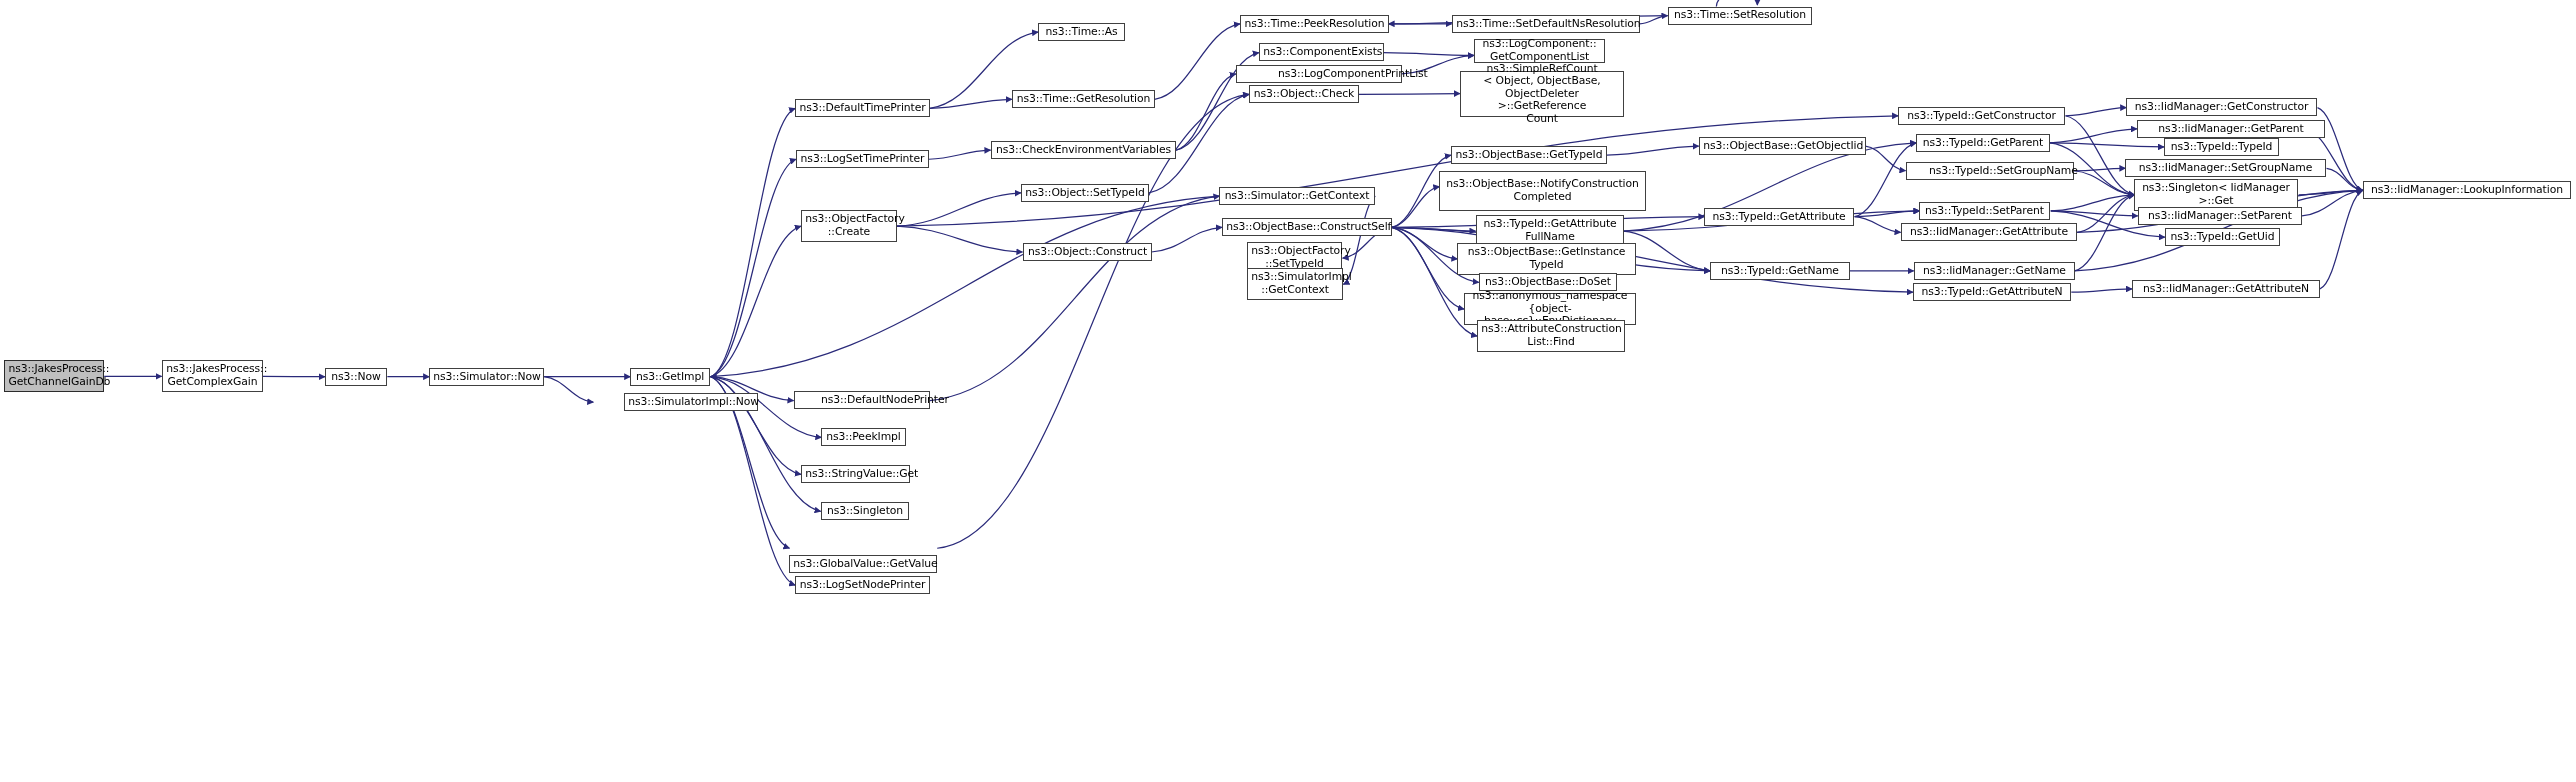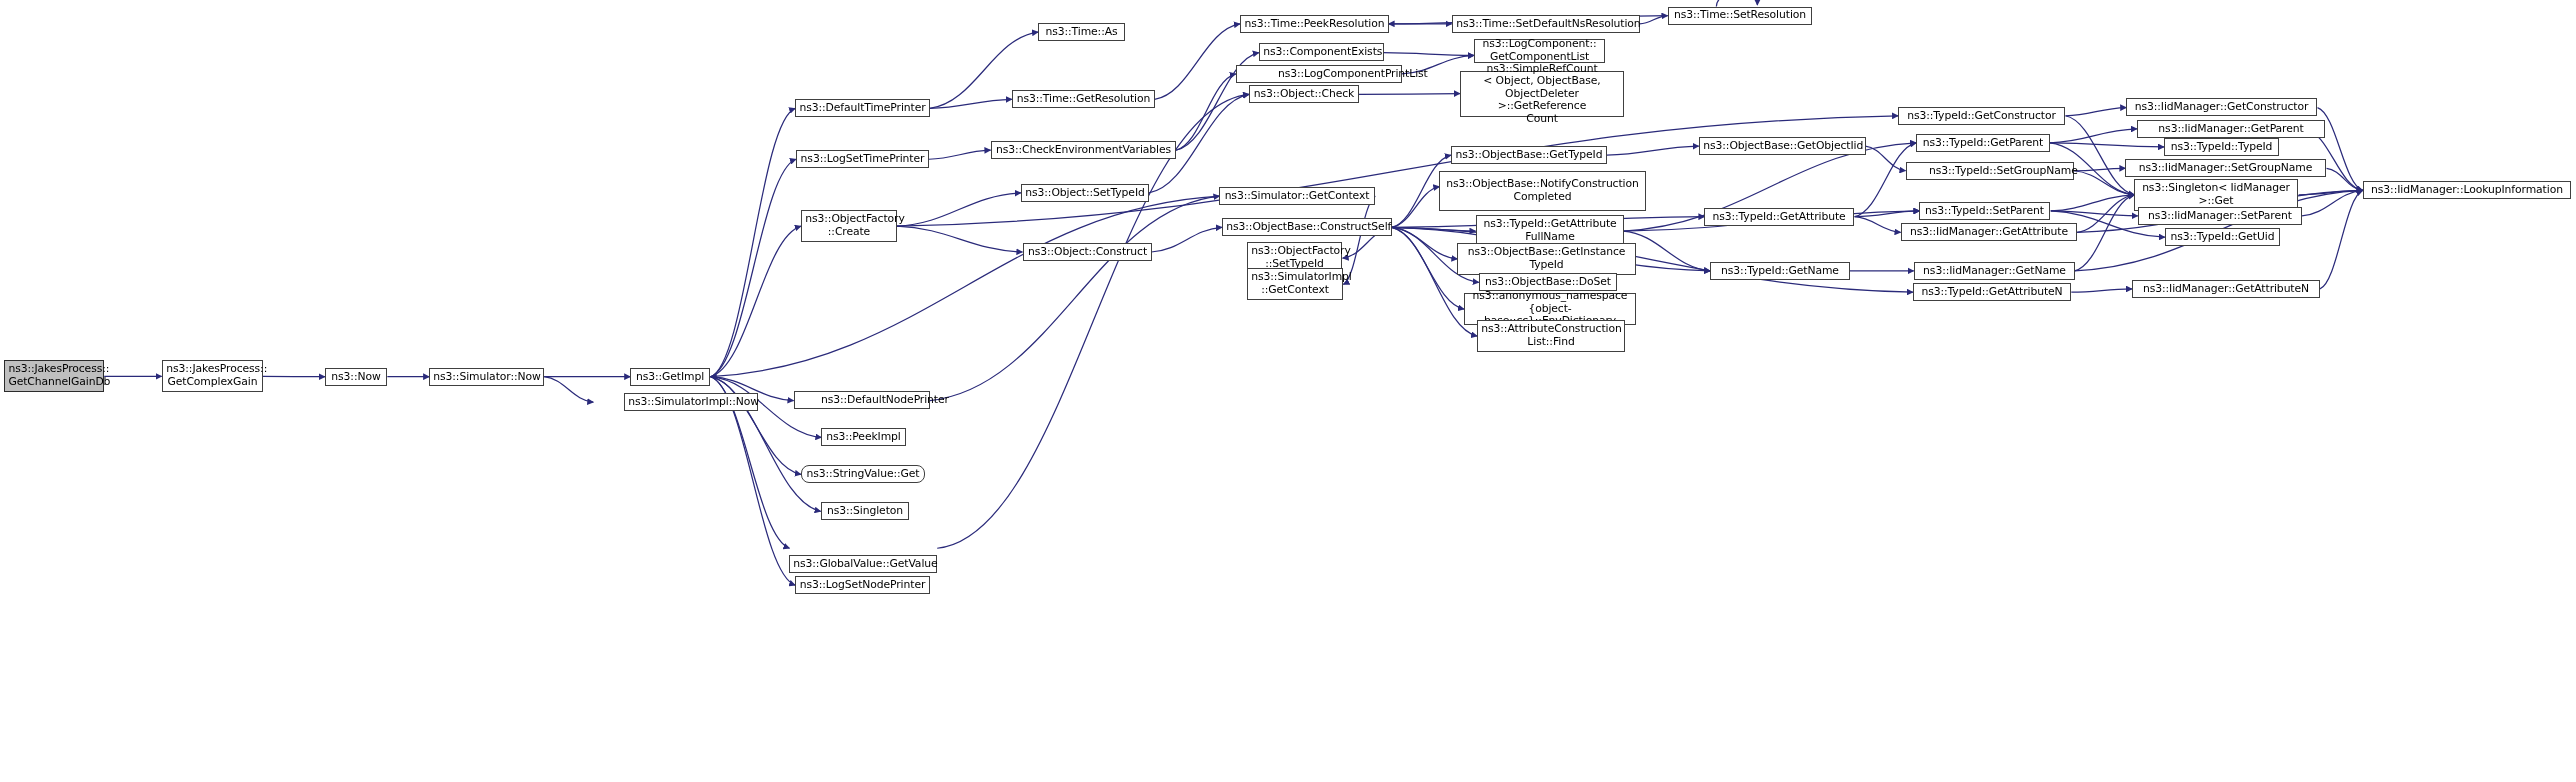--- a/index.html
+++ b/index.html
@@ -133,21 +133,21 @@
       <div class="node" style="left: 325px; top: 368px; width: 62px; height: 18px;"><span>ns3::Now</span></div>
       <div class="node" style="left: 429px; top: 368px; width: 115px; height: 18px;"><span>ns3::Simulator::Now</span></div>
       <div class="node" style="left: 630px; top: 368px; width: 80px; height: 18px;"><span>ns3::GetImpl</span></div>
       <div class="node" style="left: 593px; top: 393px; width: 134px; height: 18px; margin-left: 31px;"><span>ns3::SimulatorImpl::Now</span></div>
       <div class="node" style="left: 795px; top: 99px; width: 135px; height: 18px;"><span>ns3::DefaultTimePrinter</span></div>
       <div class="node" style="left: 796px; top: 150px; width: 133px; height: 18px;"><span>ns3::LogSetTimePrinter</span></div>
       <div class="node" style="left: 801px; top: 210px; width: 96px; height: 32px;"><span>ns3::ObjectFactory
 ::Create</span></div>
       <div class="node" style="left: 794px; top: 391px; width: 136px; height: 18px; padding-left: 26px;"><span>ns3::DefaultNodePrinter</span></div>
       <div class="node" style="left: 821px; top: 428px; width: 85px; height: 18px;"><span>ns3::PeekImpl</span></div>
-      <div class="node" style="left: 801px; top: 465px; width: 124px; height: 18px; border-radius: 8px;"><span>ns3::StringValue::Get</span></div>
+      <div class="node" style="left: 801px; top: 465px; width: 109px; height: 18px;"><span>ns3::StringValue::Get</span></div>
       <div class="node" style="left: 821px; top: 502px; width: 88px; height: 18px;"><span>ns3::Singleton</span></div>
       <div class="node" style="left: 789px; top: 539px; width: 148px; height: 18px; margin-top: 16px;"><span>ns3::GlobalValue::GetValue</span></div>
       <div class="node" style="left: 795px; top: 576px; width: 135px; height: 18px;"><span>ns3::LogSetNodePrinter</span></div>
       <div class="node" style="left: 1038px; top: 23px; width: 87px; height: 18px;"><span>ns3::Time::As</span></div>
       <div class="node" style="left: 1012px; top: 90px; width: 143px; height: 18px;"><span>ns3::Time::GetResolution</span></div>
       <div class="node" style="left: 991px; top: 141px; width: 185px; height: 18px;"><span>ns3::CheckEnvironmentVariables</span></div>
       <div class="node" style="left: 1021px; top: 184px; width: 128px; height: 18px;"><span>ns3::Object::SetTypeId</span></div>
       <div class="node" style="left: 1023px; top: 243px; width: 129px; height: 18px;"><span>ns3::Object::Construct</span></div>
       <div class="node" style="left: 1240px; top: 14.8px; width: 149px; height: 18px;"><span>ns3::Time::PeekResolution</span></div>
       <div class="node" style="left: 1259px; top: 43px; width: 125px; height: 18px;"><span>ns3::ComponentExists</span></div>

